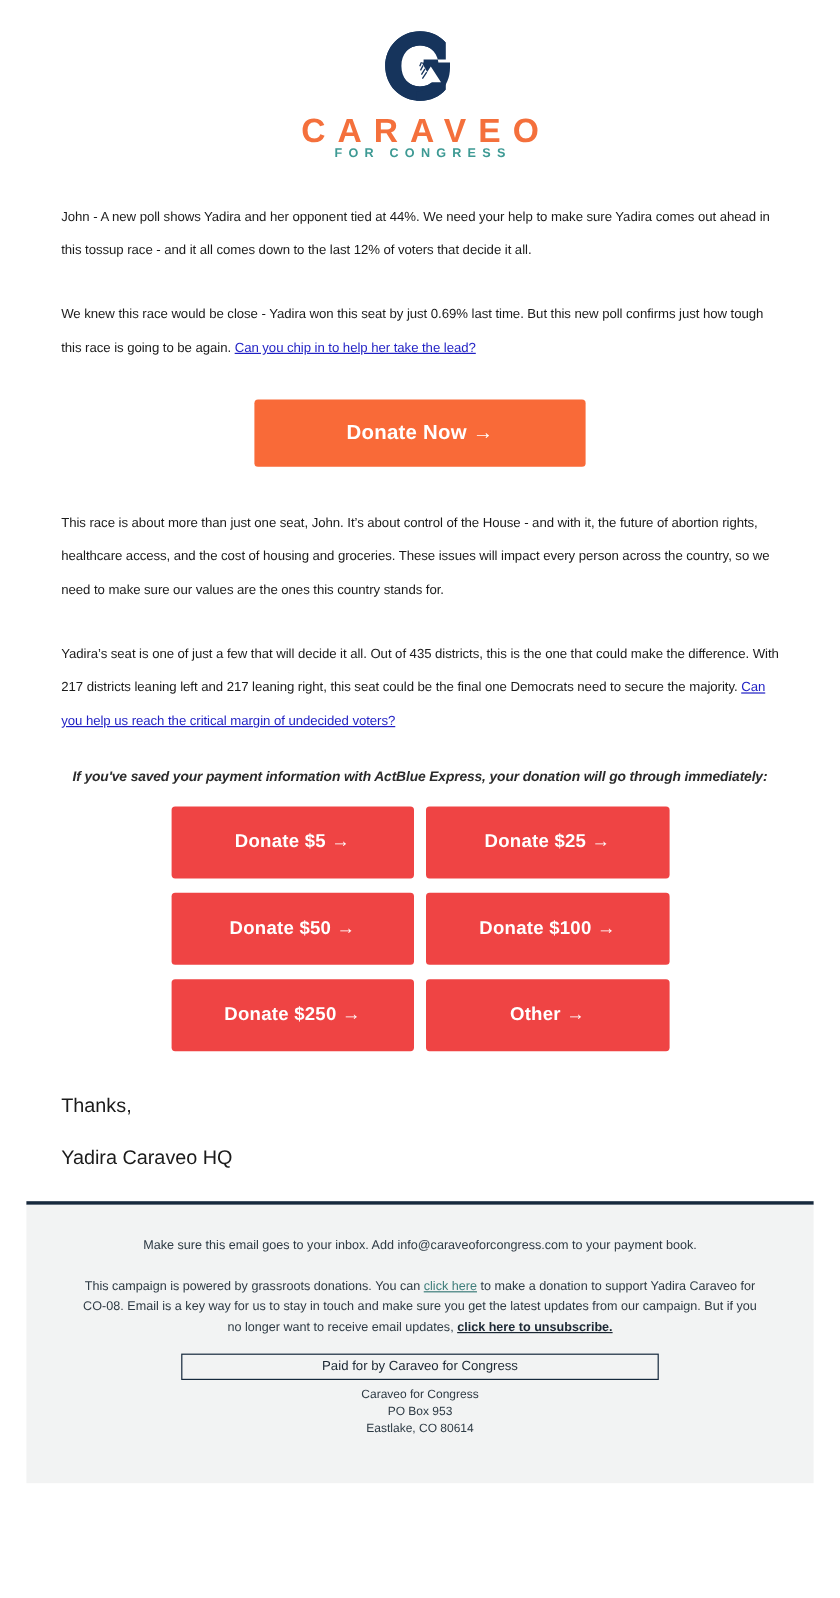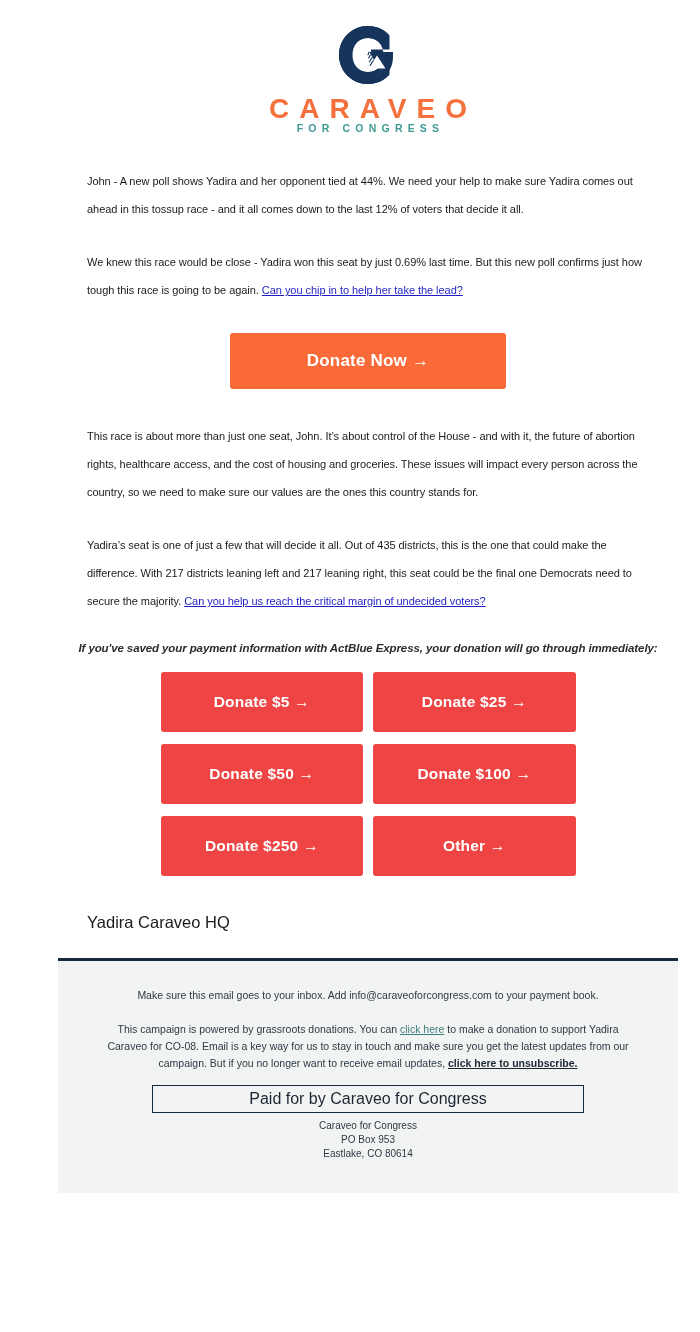--- a/index.html
+++ b/index.html
@@ -11,21 +11,20 @@
     font-family: "Liberation Sans", sans-serif;
     -webkit-font-smoothing: antialiased;
   }
 
   #page {
     position: relative;
     width: 700px;
     height: 1332px;
     background: #ffffff;
     overflow: hidden;
-    padding-left: 36px;
   }
 
   
   .header {
     padding-top: 24px;
     padding-bottom: 10px;
     text-align: center;
   }
   .logo-block {
     display: inline-block;
@@ -169,25 +168,25 @@
   a.footer-link {
     color: #3E7D7A;
     text-decoration: underline;
   }
   .unsub {
     font-weight: bold;
     color: #1b2733;
   }
   .paidfor {
     display: block;
-    width: 432px;
+    width: 398px;
     margin: 0 auto 6px auto;
     border: 1px solid #16293C;
     background: #F2F3F3;
-    font-size: 16px;
+    font-size: 11px;
     color: #1b2733;
     padding: 4px 0;
     text-align: center;
     font-family: "Liberation Sans", sans-serif;
   }
   .address {
     font-size: 10px;
     color: #2d3a44;
     line-height: 14px;
   }
@@ -233,20 +232,21 @@
   <div class="donate-grid">
     <button class="btn-amount">Donate $5 →</button>
     <button class="btn-amount">Donate $25 →</button>
     <button class="btn-amount">Donate $50 →</button>
     <button class="btn-amount">Donate $100 →</button>
     <button class="btn-amount">Donate $250 →</button>
     <button class="btn-amount">Other →</button>
   </div>
 
   <div class="signoff">
+    <p>Thanks,</p>
     <p>Yadira Caraveo HQ</p>
   </div>
 
   <div class="footer-divider"></div>
 
   <div class="footer">
     <div class="footer-line">Make sure this email goes to your inbox. Add info@caraveoforcongress.com to your payment book.</div>
 
     <div class="footer-para"><span>This campaign is powered by grassroots donations. You can </span><a class="footer-link" href="#">click here</a><span> to make a donation to support Yadira Caraveo for CO-08. Email is a key way for us to stay in touch and make sure you get the latest updates from our campaign. But if you no longer want to receive email updates, </span><a class="unsub" href="#">click here to unsubscribe.</a></div>
 

